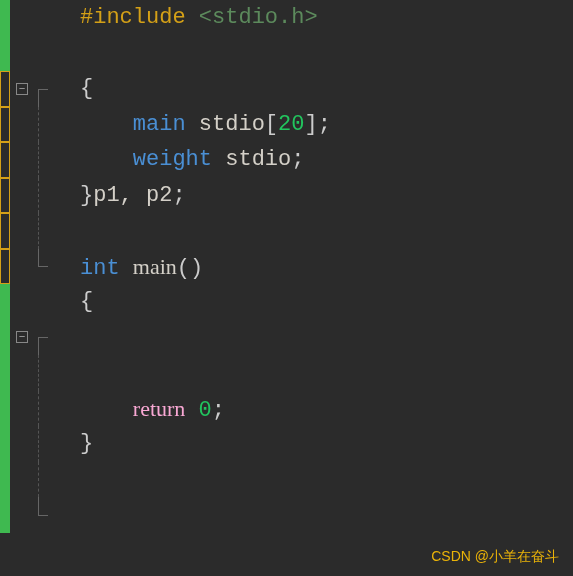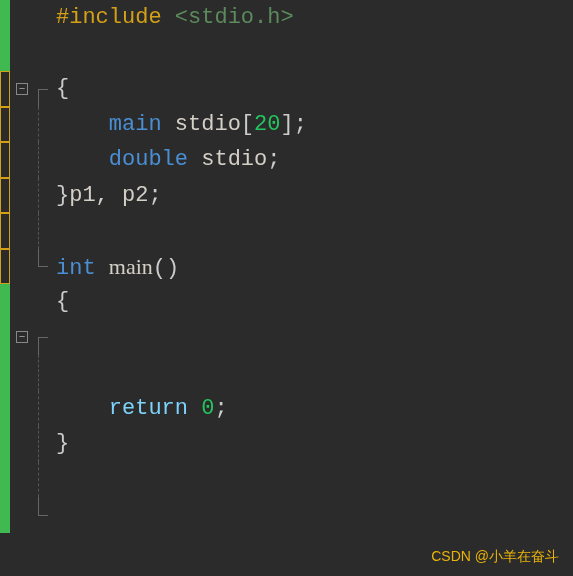--- a/index.html
+++ b/index.html
@@ -89,37 +89,38 @@
     .bracket-bot::after {
       content: '';
       position: absolute;
       left: 4px; top: 50%;
       width: 10px; height: 1px;
       background: #666;
     }
     .code-area {
       flex: 1;
       padding-left: 4px;
+      margin-left: 24px;
     }
     .code-line {
       height: 35.5px;
       line-height: 35.5px;
       white-space: pre;
       color: #ccc;
     }
     .tk-preproc { color: #d4a017; }
     .tk-include-str { color: #5c8a5c; }
     .tk-keyword { color: #4a8fd4; }
     .tk-type { color: #4a8fd4; }
     .tk-ident { color: #d4d0c8; }
     .tk-func { color: #d4d0c8; font-family: Liberation Serif, serif; }
     .tk-num { color: #22c55e; }
     .tk-punct { color: #ccc; }
     .tk-brace { color: #ccc; }
-    .tk-return { color: #7dd3fc; }
+    .tk-return { color: #f9a8d4; font-family: Liberation Serif, serif; }
     .watermark {
       position: absolute;
       right: 14px;
       bottom: 10px;
       color: #eab308;
       font-size: 14px;
       font-family: sans-serif;
     }
   </style>
 </head>
@@ -212,21 +213,21 @@
         <div class="fold-area"></div>
         <div class="bracket-line"></div>
       </div>
   </div>
 
   <div class="code-area">
     <div class="code-line"><span class="tk-preproc">#include </span><span class="tk-include-str">&lt;</span><span class="tk-include-str">stdio.h</span><span class="tk-include-str">&gt;</span></div>
     <div class="code-line"></div>
     <div class="code-line"><span class="tk-brace">{</span></div>
     <div class="code-line"><span>    </span><span class="tk-type">main</span><span> </span><span class="tk-ident">stdio</span><span class="tk-punct">[</span><span class="tk-num">20</span><span class="tk-punct">]</span><span class="tk-punct">;</span></div>
-    <div class="code-line"><span>    </span><span class="tk-type">double</span><span> </span><span class="tk-ident">stdio</span><span class="tk-punct">;</span></div>
+    <div class="code-line"><span>    </span><span class="tk-type">weight</span><span> </span><span class="tk-ident">stdio</span><span class="tk-punct">;</span></div>
     <div class="code-line"><span class="tk-brace">}</span><span class="tk-ident">p1, p2</span><span class="tk-punct">;</span></div>
     <div class="code-line"></div>
     <div class="code-line"><span class="tk-type">int</span><span> </span><span class="tk-func">main</span><span class="tk-punct">()</span></div>
     <div class="code-line"><span class="tk-brace">{</span></div>
     <div class="code-line"></div>
     <div class="code-line"></div>
     <div class="code-line"><span>    </span><span class="tk-return">return</span><span> </span><span class="tk-num">0</span><span class="tk-punct">;</span></div>
     <div class="code-line"><span class="tk-brace">}</span></div>
   </div>
 </div>

